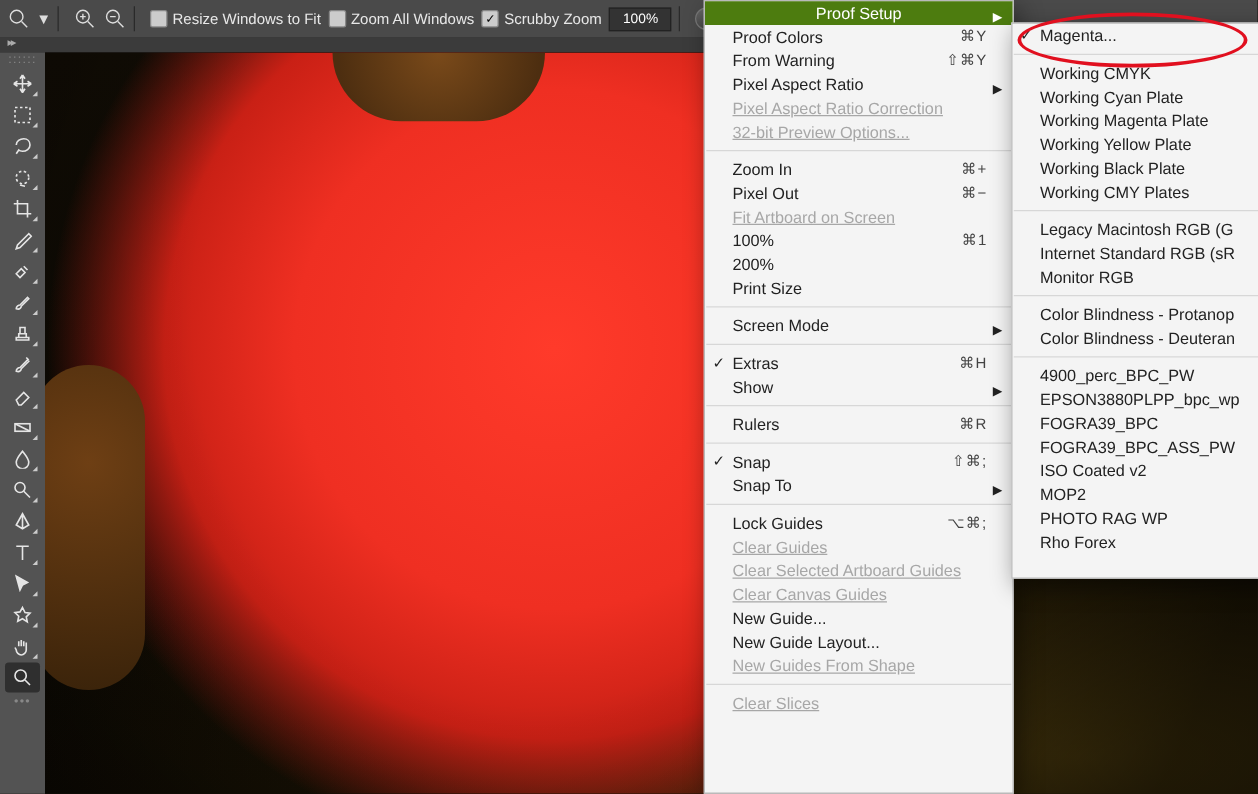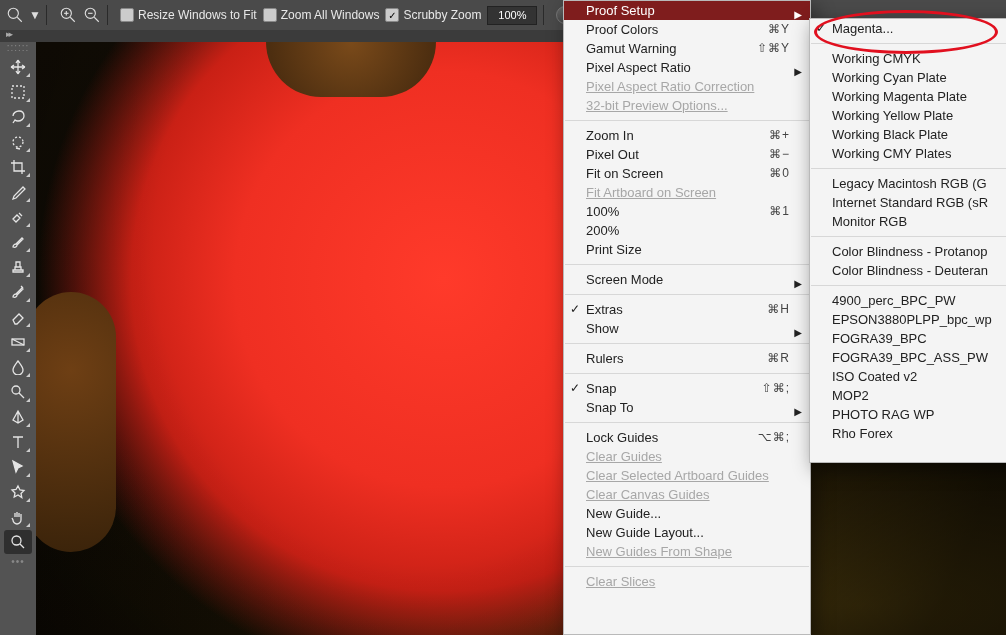--- a/index.html
+++ b/index.html
@@ -40,21 +40,21 @@
   .skin{position:absolute;left:230px;top:0;width:170px;height:55px;border-radius:0 0 70px 70px;
     background:radial-gradient(circle at 50% 0%,#7a4a1a,#4d2e10 80%);}
   .shoulder{position:absolute;left:-10px;top:250px;width:90px;height:260px;border-radius:60px;
     background:radial-gradient(circle at 50% 30%,#6e3f14,#3a230a);}
   .menu,.submenu{position:absolute;background:#f4f4f4;border:1px solid #b9b9b9;
     box-shadow:4px 6px 18px rgba(0,0,0,0.45);font-size:13px;color:#222;}
   .menu{left:563px;top:0;width:246px;height:633px;}
   .submenu{left:809px;top:18px;width:210px;height:443px;}
   .mi{height:19px;line-height:19px;padding:0 22px 0 22px;position:relative;white-space:nowrap;
     overflow:hidden;}
-  .mi.hl{background:#7f1d1d;color:#fff;}
+  .mi.hl{background:#4d7c0f;color:#fff;text-align:center;}
   .mi.dis{color:#a7a7a7;text-decoration:underline;}
   .mi .sc{position:absolute;right:20px;top:0;font-size:12px;color:#444;letter-spacing:1px;}
   .mi .arw{position:absolute;right:8px;top:4px;font-size:10px;}
   .mi .chk{position:absolute;left:6px;top:0;font-size:12px;}
   .sep{height:1px;margin:5px 1px;background:#d7d7d7;}
   .annot{position:absolute;left:814px;top:10px;width:178px;height:38px;border:3px solid #e1101f;
     border-radius:50%;pointer-events:none;}
 </style>
 </head>
 <body>
@@ -236,28 +236,27 @@
 <div class="canvas">
   <div class="photo">
     <div class="skin"></div>
     <div class="shoulder"></div>
   </div>
 </div>
 
 <div class="menu" id="view-menu">
     <div class="mi hl"><span>Proof Setup</span><span class="arw">▶</span></div>
     <div class="mi"><span>Proof Colors</span><span class="sc">⌘Y</span></div>
-    <div class="mi"><span>Gamut Warning</span><span class="sc">⇧⌘Y</span></div>
+    <div class="mi"><span>From Warning</span><span class="sc">⇧⌘Y</span></div>
     <div class="mi"><span>Pixel Aspect Ratio</span><span class="arw">▶</span></div>
     <div class="mi dis"><span>Pixel Aspect Ratio Correction</span></div>
     <div class="mi dis"><span>32-bit Preview Options...</span></div>
     <div class="sep"></div>
     <div class="mi"><span>Zoom In</span><span class="sc">⌘+</span></div>
     <div class="mi"><span>Pixel Out</span><span class="sc">⌘−</span></div>
-    <div class="mi"><span>Fit on Screen</span><span class="sc">⌘0</span></div>
     <div class="mi dis"><span>Fit Artboard on Screen</span></div>
     <div class="mi"><span>100%</span><span class="sc">⌘1</span></div>
     <div class="mi"><span>200%</span></div>
     <div class="mi"><span>Print Size</span></div>
     <div class="sep"></div>
     <div class="mi"><span>Screen Mode</span><span class="arw">▶</span></div>
     <div class="sep"></div>
     <div class="mi"><span>Extras</span><span class="chk">✓</span><span class="sc">⌘H</span></div>
     <div class="mi"><span>Show</span><span class="arw">▶</span></div>
     <div class="sep"></div>

